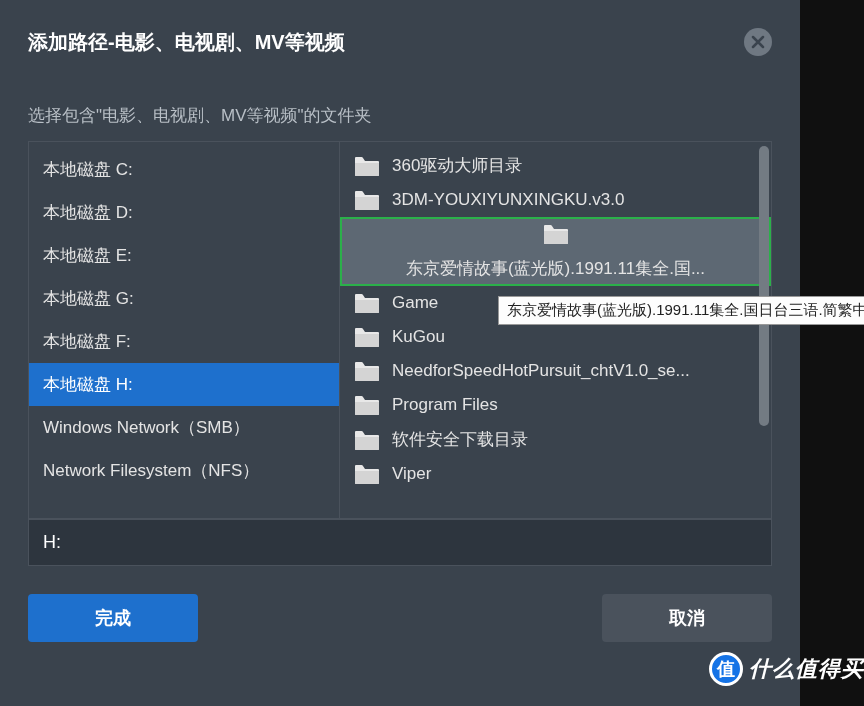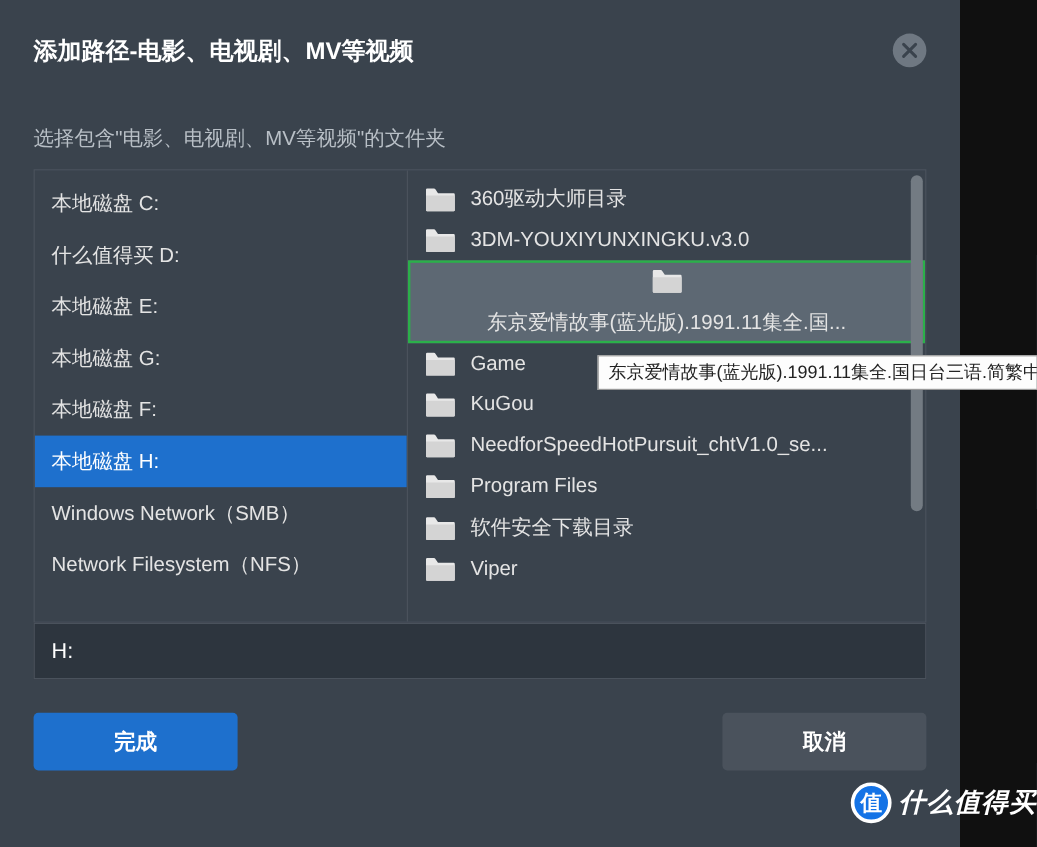--- a/index.html
+++ b/index.html
@@ -228,21 +228,21 @@
         <path d="M2 2 L12 12 M12 2 L2 12" stroke="#3a434d" stroke-width="2.5" stroke-linecap="round"></path>
       </svg>
     </div>
   </div>
 
   <div class="subtitle">选择包含"电影、电视剧、MV等视频"的文件夹</div>
 
   <div class="browser">
     <div class="left-panel" id="drive-list">
         <div class="left-item">本地磁盘 C:</div>
-        <div class="left-item">什么值得买 D:</div>
+        <div class="left-item">本地磁盘 D:</div>
         <div class="left-item">本地磁盘 E:</div>
         <div class="left-item">本地磁盘 G:</div>
         <div class="left-item">本地磁盘 F:</div>
         <div class="left-item selected">本地磁盘 H:</div>
         <div class="left-item">Windows Network（SMB）</div>
         <div class="left-item">Network Filesystem（NFS）</div>
       </div>
     <div class="right-panel" id="folder-list">
       <div class="scrollbar"></div>
     <div class="right-item">

